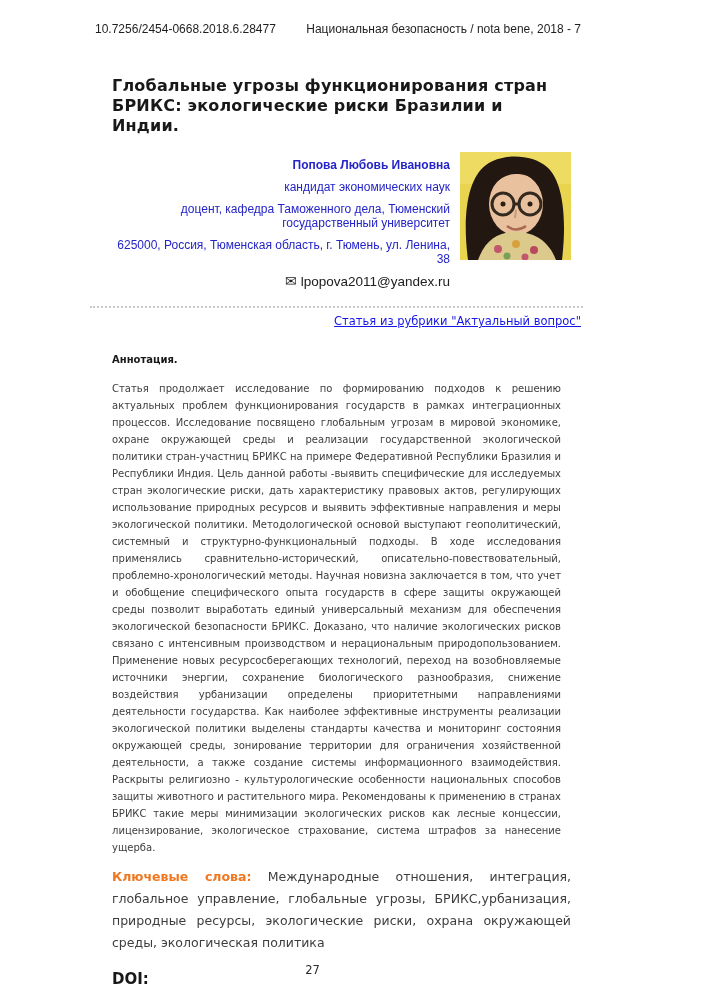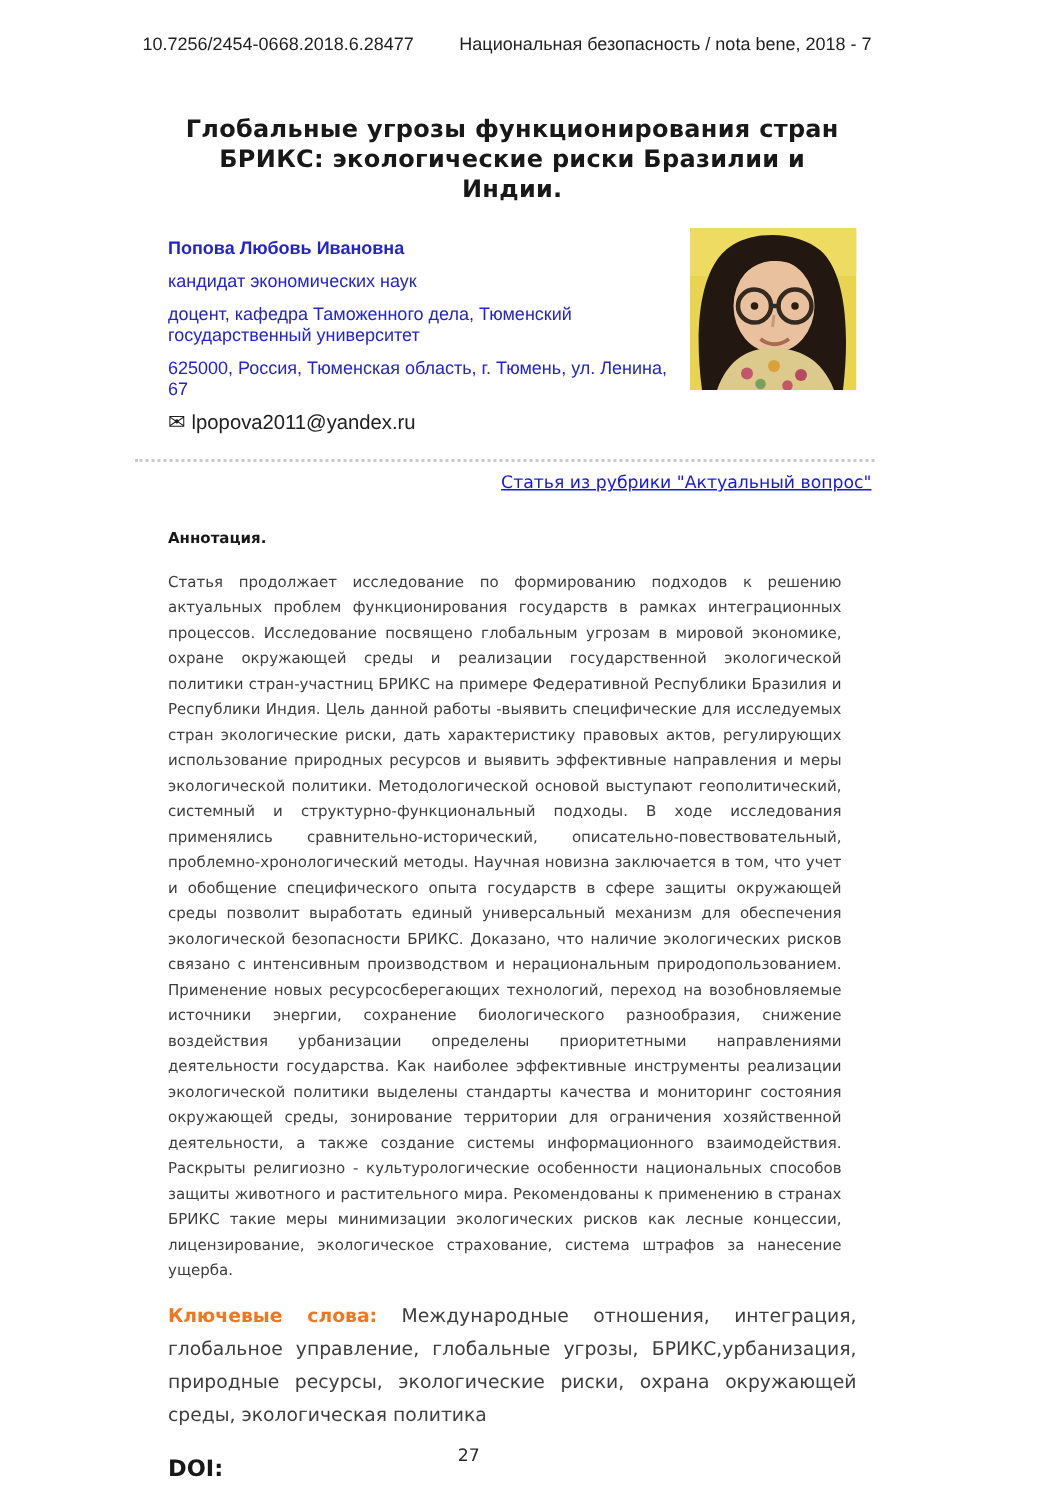--- a/index.html
+++ b/index.html
@@ -10,28 +10,28 @@
   }
   .header-row {
     display:flex; justify-content:space-between;
     padding:22px 44px 0 95px;
     font-family:"Liberation Sans", sans-serif;
     font-size:12px; color:#1f1f1f;
   }
   .article-title {
     margin:40px 54px 0 112px;
     font-size:16px; line-height:20px; font-weight:bold;
-    color:#181818; letter-spacing:0.2px;text-align:center;
+    color:#181818; letter-spacing:0.2px;
   }
   .author-section {
     display:flex; justify-content:flex-end; align-items:flex-start;
     margin:16px 54px 0 112px;
   }
   .author-info {
-    padding-top:6px;
+    text-align:right; padding-top:6px;
     font-family:"Liberation Sans", sans-serif;
     font-size:12px; color:#2424c8;
   }
   .author-info .row { margin-bottom:8px; line-height:14px; }
   .author-name { font-weight:bold; }
   .email-row { color:#202020; font-size:13.5px; margin-top:2px; }
   .email-row .envelope { font-size:14px; margin-right:4px; color:#202020; }
   .email-link { color:#202020; text-decoration:none; }
   .author-photo { flex:0 0 auto; margin-left:10px; width:111px; height:108px; }
   .author-photo svg { display:block; }
@@ -79,21 +79,21 @@
     <span>Национальная безопасность / nota bene, 2018 - 7</span>
   </div>
 
   <h1 class="article-title">Глобальные угрозы функционирования стран БРИКС: экологические риски Бразилии и Индии.</h1>
 
   <div class="author-section">
     <div class="author-info">
       <div class="row author-name">Попова Любовь Ивановна</div>
       <div class="row">кандидат экономических наук</div>
       <div class="row">доцент, кафедра Таможенного дела, Тюменский государственный университет</div>
-      <div class="row">625000, Россия, Тюменская область, г. Тюмень, ул. Ленина, 67</div>
+      <div class="row">625000, Россия, Тюменская область, г. Тюмень, ул. Ленина, 38</div>
       <div class="row email-row">
         <span class="envelope">✉</span><a class="email-link">lpopova2011@yandex.ru</a>
       </div>
     </div>
     <div class="author-photo">
       <svg viewBox="0 0 111 108" width="111" height="108">
         <rect width="111" height="108" fill="#e8d44f"></rect>
         <rect width="111" height="32" fill="#efe06c" opacity="0.65"></rect>
         <path d="M8 108 C2 62 8 26 26 13 C42 1 72 2 87 15 C103 29 107 66 102 108 Z" fill="#221711"></path>
         <ellipse cx="56" cy="52" rx="27" ry="31" fill="#e9c19e"></ellipse>

